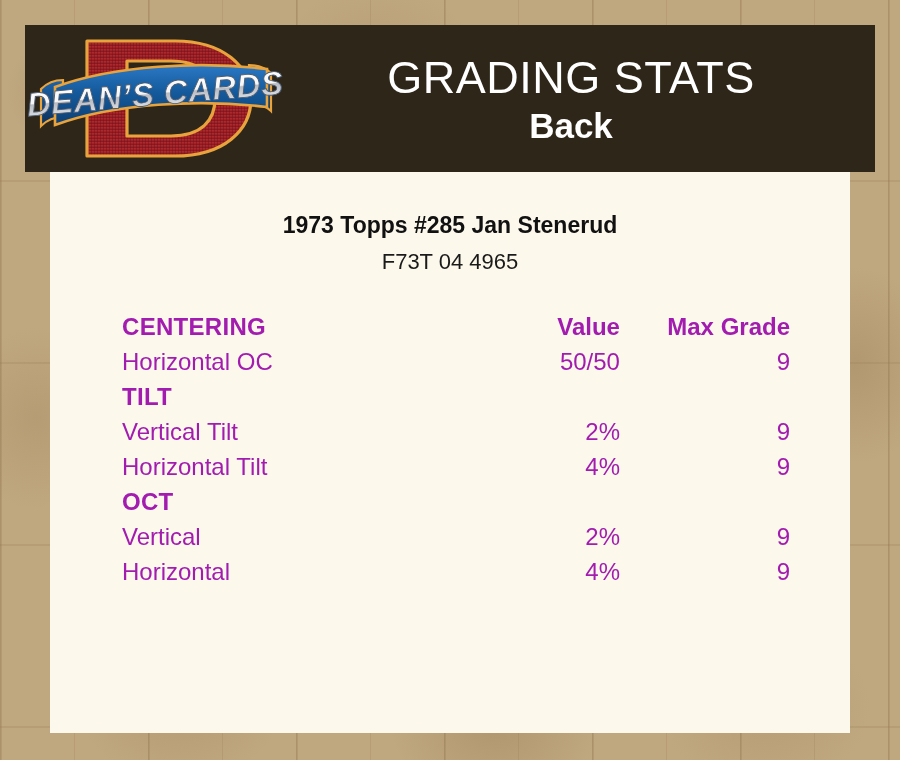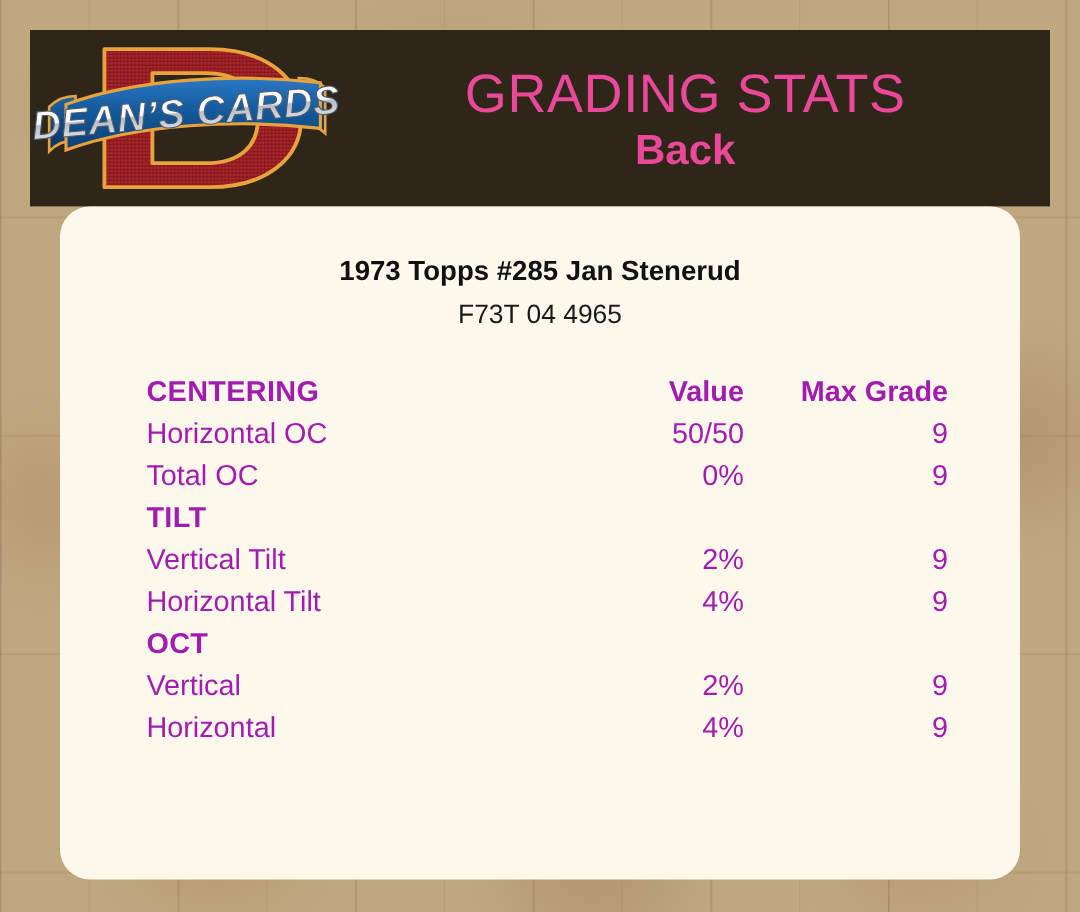--- a/index.html
+++ b/index.html
@@ -58,21 +58,21 @@
     position: relative;
     width: 262px;
     height: 147px;
     flex: 0 0 262px;
   }
   #logo svg { display: block; }
 
   #header-titles {
     flex: 1 1 auto;
     text-align: center;
-    color: #ec4899;
+    color: #ffffff;
     padding-right: 20px;
     line-height: 1;
   }
   #header-title {
     font-size: 45px;
     font-weight: normal;
     letter-spacing: 0.5px;
     margin-bottom: 8px;
   }
   #header-subtitle {
@@ -81,21 +81,20 @@
   }
 
   
   #content-panel {
     position: absolute;
     left: 50px;
     top: 172px;
     width: 800px;
     height: 561px;
     background: #fdf8ec;
-    border-radius: 25px;
   }
 
   #card-title {
     text-align: center;
     font-size: 23px;
     font-weight: bold;
     color: #111111;
     margin-top: 40px;
   }
   #card-serial {
@@ -209,25 +208,20 @@
     <tr class="header-row">
           <td class="col-label">CENTERING</td>
           <td class="col-value">Value</td>
           <td class="col-grade">Max Grade</td>
         </tr>
         <tr class="data-row">
           <td class="col-label">Horizontal OC</td>
           <td class="col-value">50/50</td>
           <td class="col-grade">9</td>
         </tr>
-        <tr class="data-row">
-          <td class="col-label">Total OC</td>
-          <td class="col-value">0%</td>
-          <td class="col-grade">9</td>
-        </tr>
         <tr class="section-row">
           <td class="col-label">TILT</td>
           <td class="col-value"></td>
           <td class="col-grade"></td>
         </tr>
         <tr class="data-row">
           <td class="col-label">Vertical Tilt</td>
           <td class="col-value">2%</td>
           <td class="col-grade">9</td>
         </tr>

